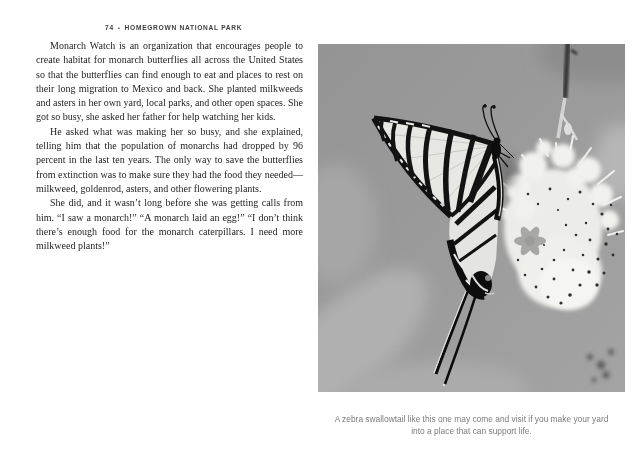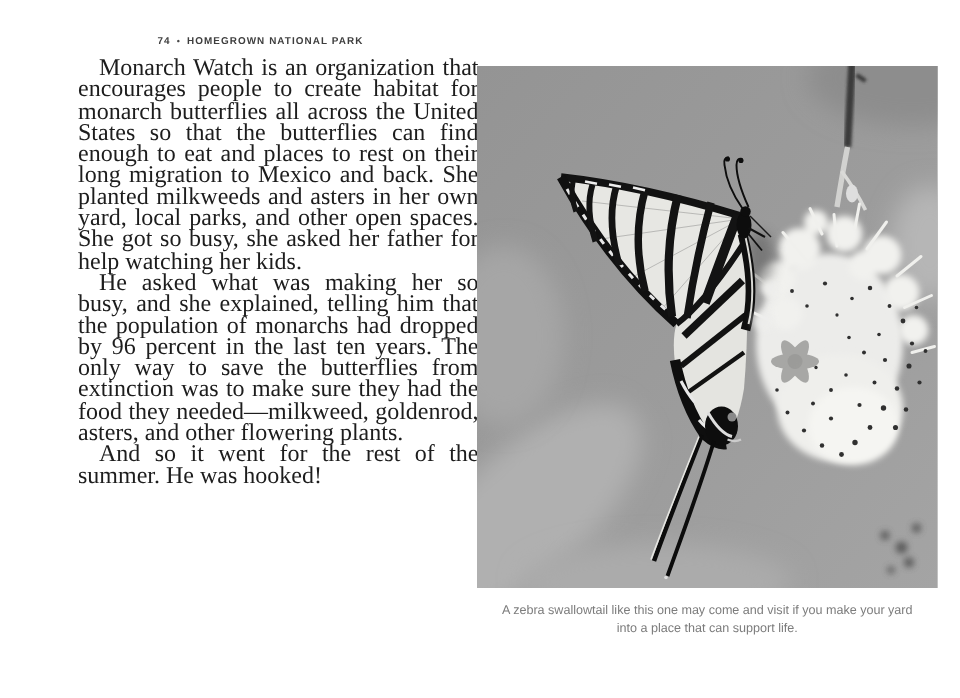--- a/index.html
+++ b/index.html
@@ -8,44 +8,44 @@
     font-family:"Liberation Serif", serif;overflow:hidden;
   }
   .running-head{
     position:absolute;left:105px;top:24px;
     font-family:"Liberation Sans", sans-serif;
     font-size:6.6px;font-weight:bold;letter-spacing:0.72px;color:#3e3e3e;
     white-space:nowrap;
   }
   .running-head .sep{margin:0 4px;font-size:6px;position:relative;top:-0.5px;color:#4a4a4a;}
   .text-column{
-    position:absolute;left:52px;top:39px;width:267px;
-    font-size:16px;line-height:14.3px;color:#1d1d1d;
+    position:absolute;left:36px;top:39px;width:267px;
+    font-size:10px;line-height:14.3px;color:#1d1d1d;
     text-align:justify;
   }
   .text-column p{margin:0;text-indent:14px;}
   .photo-block{position:absolute;left:318px;top:44px;width:307px;}
   .photo-block svg{display:block;width:307px;height:348px;background:#9a9a9a;}
   .photo-caption{
-    margin:9px auto 0;max-width:284px;
+    margin:22px auto 0;max-width:284px;
     font-family:"Liberation Sans", sans-serif;
     font-size:8.4px;line-height:11.5px;color:#7c7c7c;text-align:center;
   }
 </style>
 </head>
 <body>
 
 <header class="running-head">
   <span>74</span><span class="sep">•</span><span>HOMEGROWN NATIONAL PARK</span>
 </header>
 
 <main class="text-column">
   <p>Monarch Watch is an organization that encourages people to create habitat for monarch butterflies all across the United States so that the butterflies can find enough to eat and places to rest on their long migration to Mexico and back. She planted milkweeds and asters in her own yard, local parks, and other open spaces. She got so busy, she asked her father for help watching her kids.</p>
   <p>He asked what was making her so busy, and she explained, telling him that the population of monarchs had dropped by 96 percent in the last ten years. The only way to save the butterflies from extinction was to make sure they had the food they needed—milkweed, goldenrod, asters, and other flowering plants.</p>
-  <p>And so it went for the rest of the summer. He was hooked!</p>
+  <p>She did, and it wasn’t long before she was getting calls from him. “I saw a monarch!” “A monarch laid an egg!” “I don’t think there’s enough food for the monarch caterpillars. I need more milkweed plants!”</p>
 </main>
 
 <figure class="photo-block" style="margin:0">
   <svg viewBox="0 0 307 348" role="img">
     <defs>
       <linearGradient id="bg" x1="0" y1="0" x2="1" y2="1">
         <stop offset="0" stop-color="#949494"></stop>
         <stop offset="0.55" stop-color="#9c9c9c"></stop>
         <stop offset="1" stop-color="#a4a4a4"></stop>
       </linearGradient>

